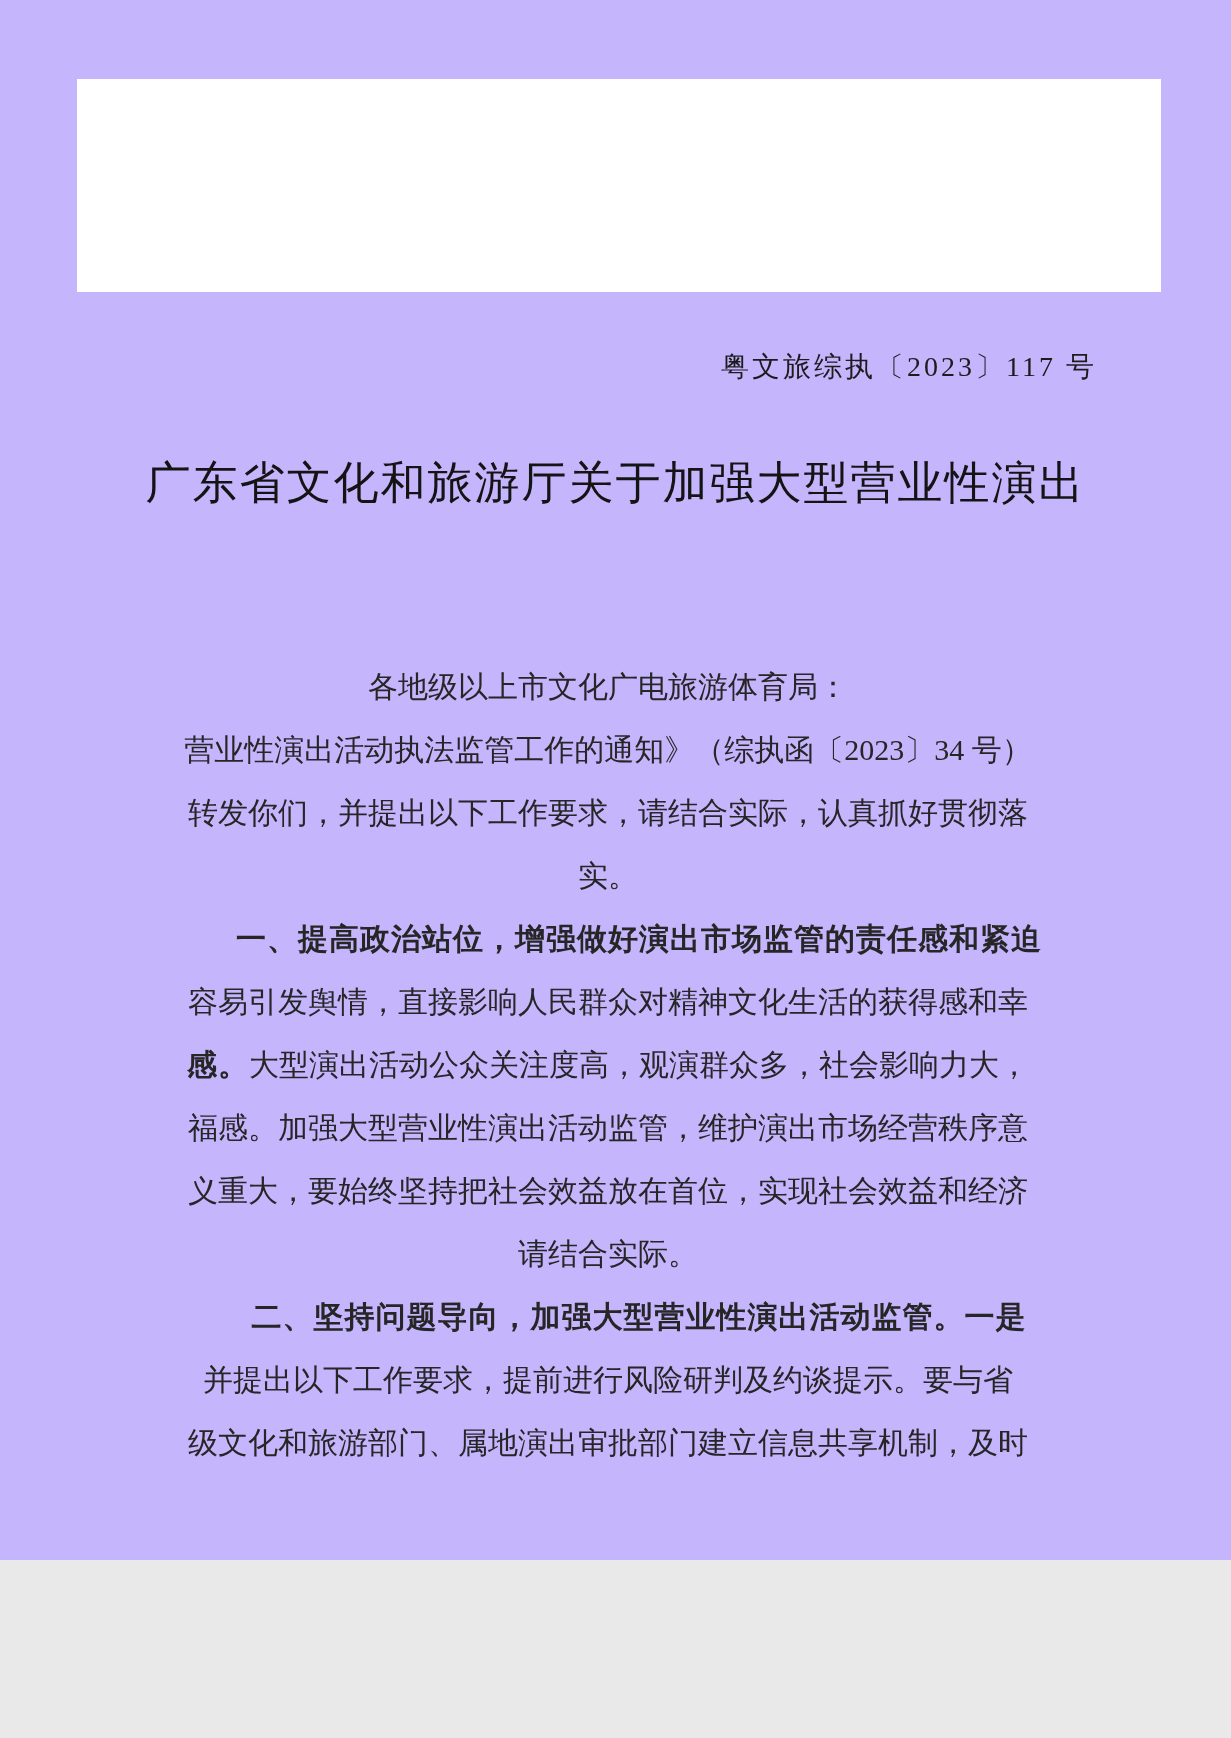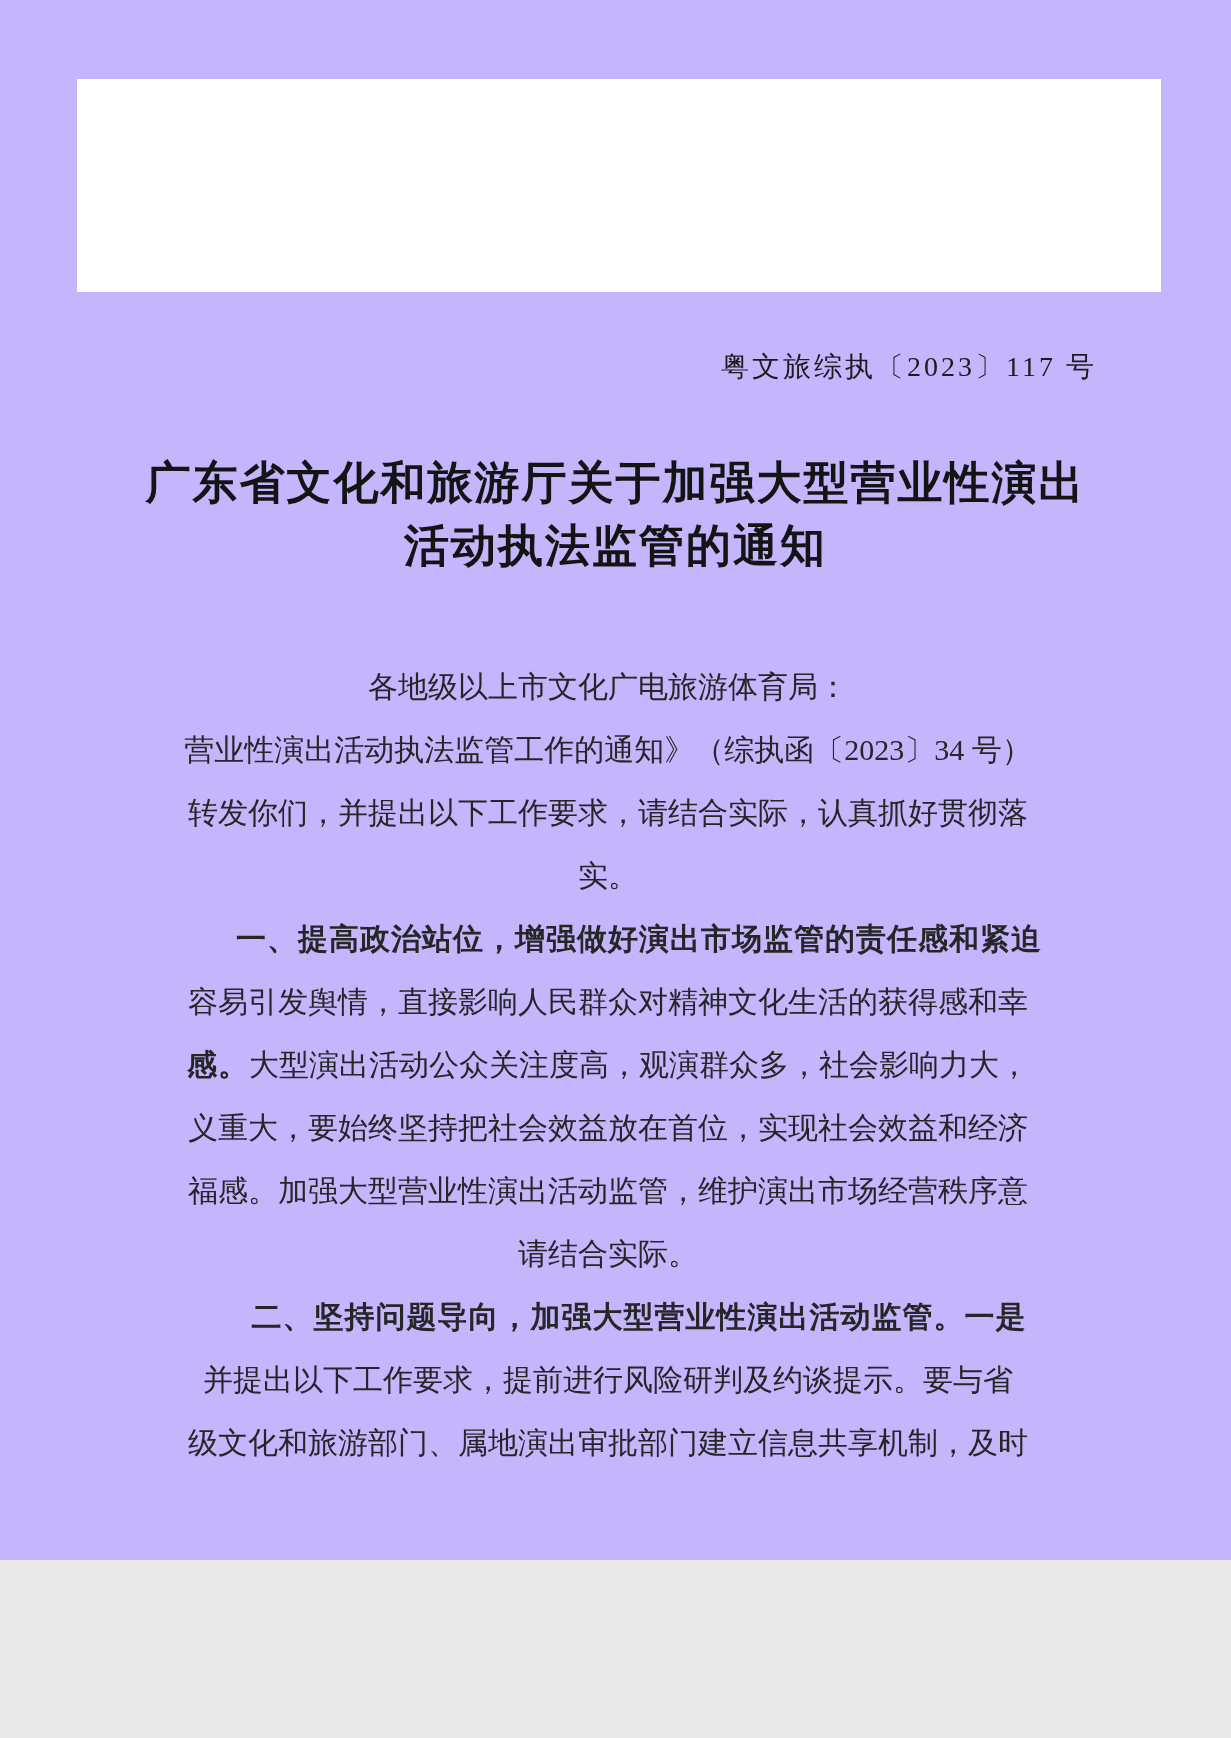--- a/index.html
+++ b/index.html
@@ -44,21 +44,21 @@
   }
   
   .title {
     position: absolute;
     top: 452px;
     left: 0;
     width: 100%;
     margin: 0;
     text-align: center;
     font-family: "Liberation Serif", "DejaVu Serif", serif;
-    font-weight: 700;
+    font-weight: 400;
     font-size: 45px;
     line-height: 63px;
     letter-spacing: 2px;
     color: #141414;
   }
   .title .title-line {
     display: block;
     white-space: nowrap;
   }
   
@@ -94,33 +94,32 @@
 <body>
 
 <div class="page">
 
   <div class="white-box top"></div>
 
   <div class="doc-number">粤文旅综执〔2023〕117 号</div>
 
   <h1 class="title">
     <span class="title-line">广东省文化和旅游厅关于加强大型营业性演出</span>
-    <span class="title-line">活动执法监管的通知</span>
   </h1>
 
   <div class="body-lines">
       <div class="line"><span class="seg">各地级以上市文化广电旅游体育局：</span></div>
       <div class="line"><span class="seg">营业性演出活动执法监管工作的通知》（综执函〔2023〕34 号）</span></div>
       <div class="line"><span class="seg">转发你们，并提出以下工作要求，请结合实际，认真抓好贯彻落</span></div>
       <div class="line"><span class="seg">实。</span></div>
       <div class="line indent"><span class="seg bold">一、提高政治站位，增强做好演出市场监管的责任感和紧迫</span></div>
       <div class="line"><span class="seg">容易引发舆情，直接影响人民群众对精神文化生活的获得感和幸</span></div>
       <div class="line"><span class="seg bold">感。</span><span class="seg">大型演出活动公众关注度高，观演群众多，社会影响力大，</span></div>
+      <div class="line"><span class="seg">福感。加强大型营业性演出活动监管，维护演出市场经营秩序意</span></div>
       <div class="line"><span class="seg">义重大，要始终坚持把社会效益放在首位，实现社会效益和经济</span></div>
-      <div class="line"><span class="seg">福感。加强大型营业性演出活动监管，维护演出市场经营秩序意</span></div>
       <div class="line"><span class="seg">请结合实际。</span></div>
       <div class="line indent"><span class="seg bold">二、坚持问题导向，加强大型营业性演出活动监管。一是</span></div>
       <div class="line"><span class="seg">并提出以下工作要求，提前进行风险研判及约谈提示。要与省</span></div>
       <div class="line"><span class="seg">级文化和旅游部门、属地演出审批部门建立信息共享机制，及时</span></div>
     </div>
 
   <div class="white-box bottom"></div>
 
 </div>
 

